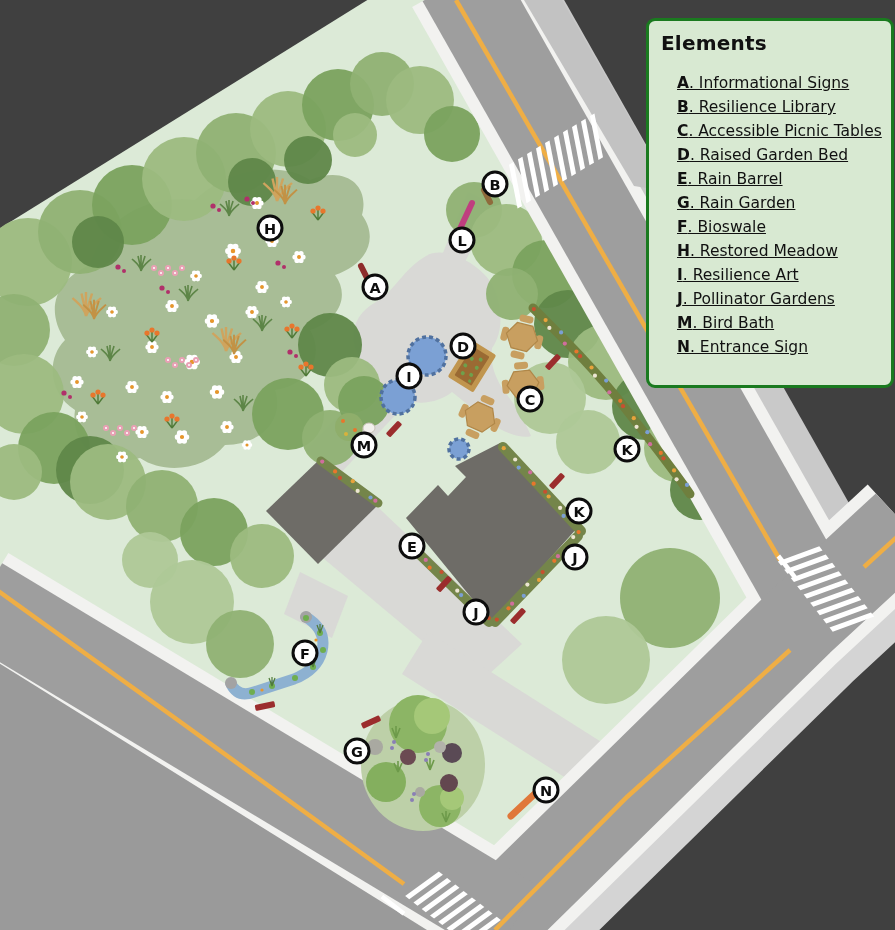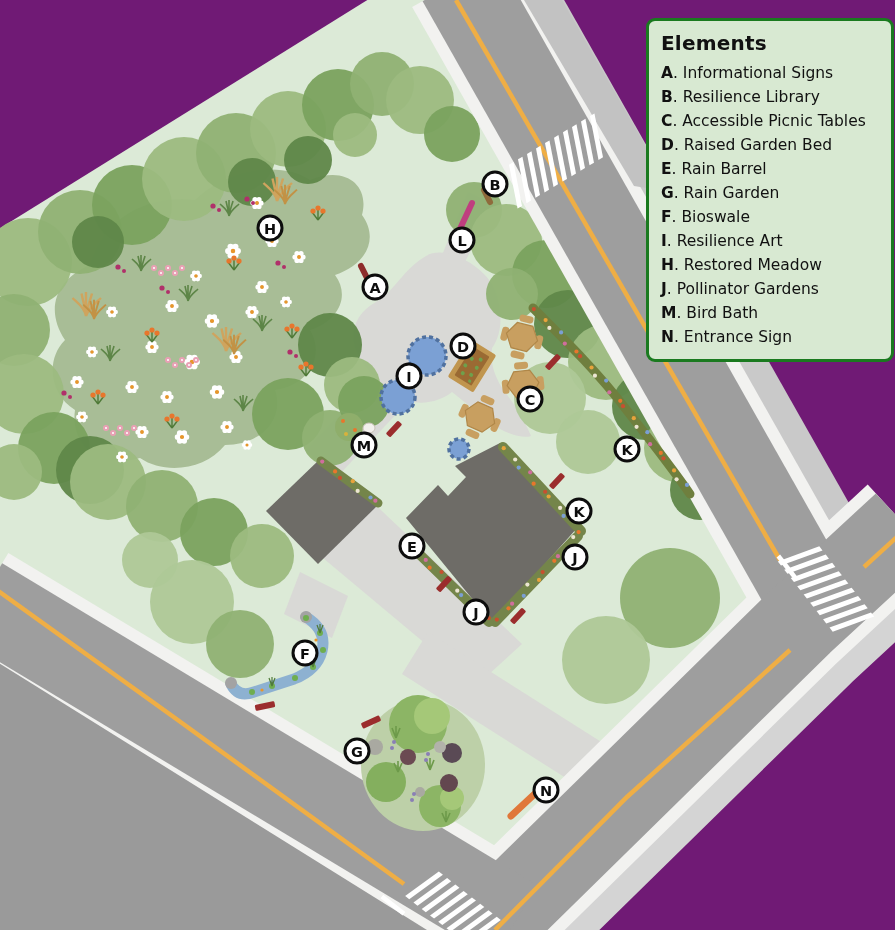--- a/index.html
+++ b/index.html
@@ -1,24 +1,24 @@
 <!DOCTYPE html>
 <html><head>
 <meta charset="utf-8">
 <style>
   html,body{margin:0;padding:0;background:#fff;}
   #stage{position:relative;width:895px;height:930px;overflow:hidden;
-         font-family:"DejaVu Sans","Liberation Sans",sans-serif;background:#701a75;}
+         font-family:"DejaVu Sans","Liberation Sans",sans-serif;background:#404040;}
   #map{position:absolute;left:0;top:0;}
   
   #legend{position:absolute;left:646px;top:18px;width:218px;
           background:#d8e9d2;border:3px solid #1a7a1f;border-radius:9px;
           padding:8px 12px 10px 12px;color:#111;}
   #legend h2{margin:2px 0 6px 0;font-size:20px;font-weight:bold;letter-spacing:.2px;}
-  #legend ul{list-style:none;margin:0;padding:0;}
+  #legend ul{list-style:none;margin:16px;padding:0;text-decoration:underline;}
   #legend li{font-size:15.5px;line-height:24px;white-space:nowrap;}
   #legend li b{font-weight:bold;}
   
   .marker{position:absolute;width:27px;height:27px;border-radius:50%;
           background:#fff;border:3px solid #0d0d0d;box-sizing:border-box;
           transform:translate(-50%,-50%);display:flex;align-items:center;justify-content:center;
           font-size:14.5px;font-weight:bold;color:#0d0d0d;z-index:5;}
 </style>
 </head>
 <body>
@@ -721,22 +721,22 @@
 <div id="legend">
   <h2>Elements</h2>
   <ul id="legend-list">
         <li><b>A</b>. Informational Signs</li>
         <li><b>B</b>. Resilience Library</li>
         <li><b>C</b>. Accessible Picnic Tables</li>
         <li><b>D</b>. Raised Garden Bed</li>
         <li><b>E</b>. Rain Barrel</li>
         <li><b>G</b>. Rain Garden</li>
         <li><b>F</b>. Bioswale</li>
+        <li><b>H</b>. Restored Meadow</li>
         <li><b>I</b>. Resilience Art</li>
-        <li><b>H</b>. Restored Meadow</li>
         <li><b>J</b>. Pollinator Gardens</li>
         <li><b>M</b>. Bird Bath</li>
         <li><b>N</b>. Entrance Sign</li>
       </ul>
 </div>
 
 <div id="markers">
       <div class="marker" style="left: 270px; top: 228px;">H</div>
       <div class="marker" style="left: 495px; top: 184px;">B</div>
       <div class="marker" style="left: 462px; top: 240px;">L</div>

